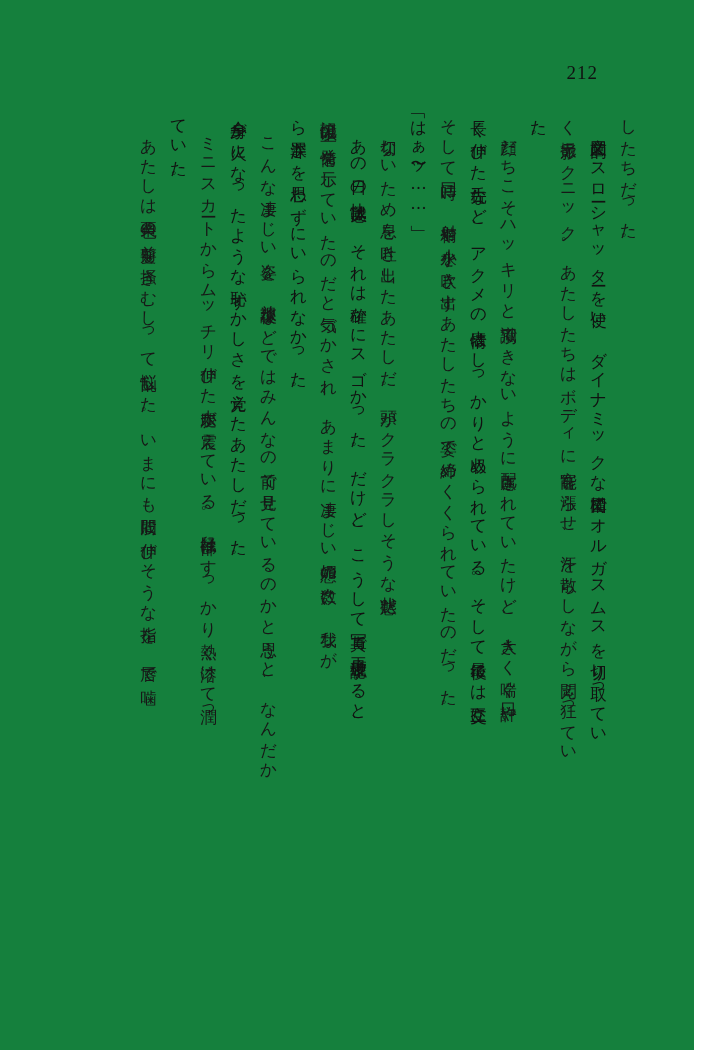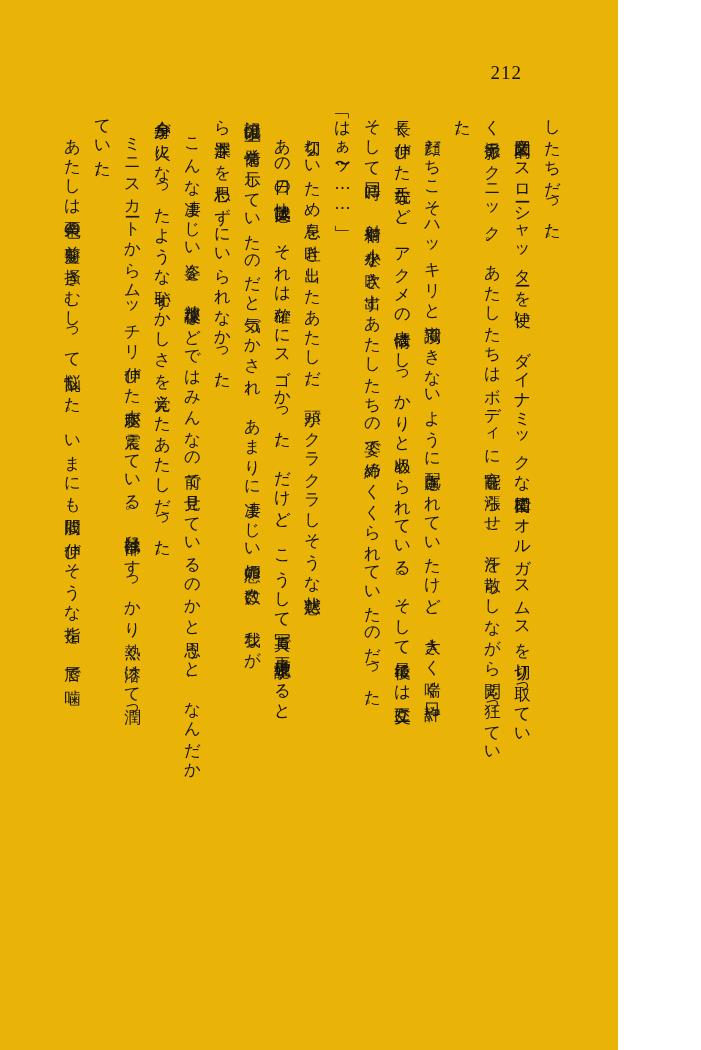--- a/index.html
+++ b/index.html
@@ -2,23 +2,23 @@
 <html><head>
 <meta charset="utf-8">
 <style>
   html, body {
     margin: 0;
     padding: 0;
     background: #ffffff;
   }
   .page {
     position: relative;
-    width: 618px;
+    width: 694px;
     height: 1050px;
-    background: #eab308;
+    background: #15803d;
     overflow: hidden;
     font-family: "DejaVu Serif", "Liberation Serif", serif;
     color: #141414;
   }
   .page-number {
     position: absolute;
     top: 62px;
     right: 96px;
     font-size: 19px;
     letter-spacing: 1px;

